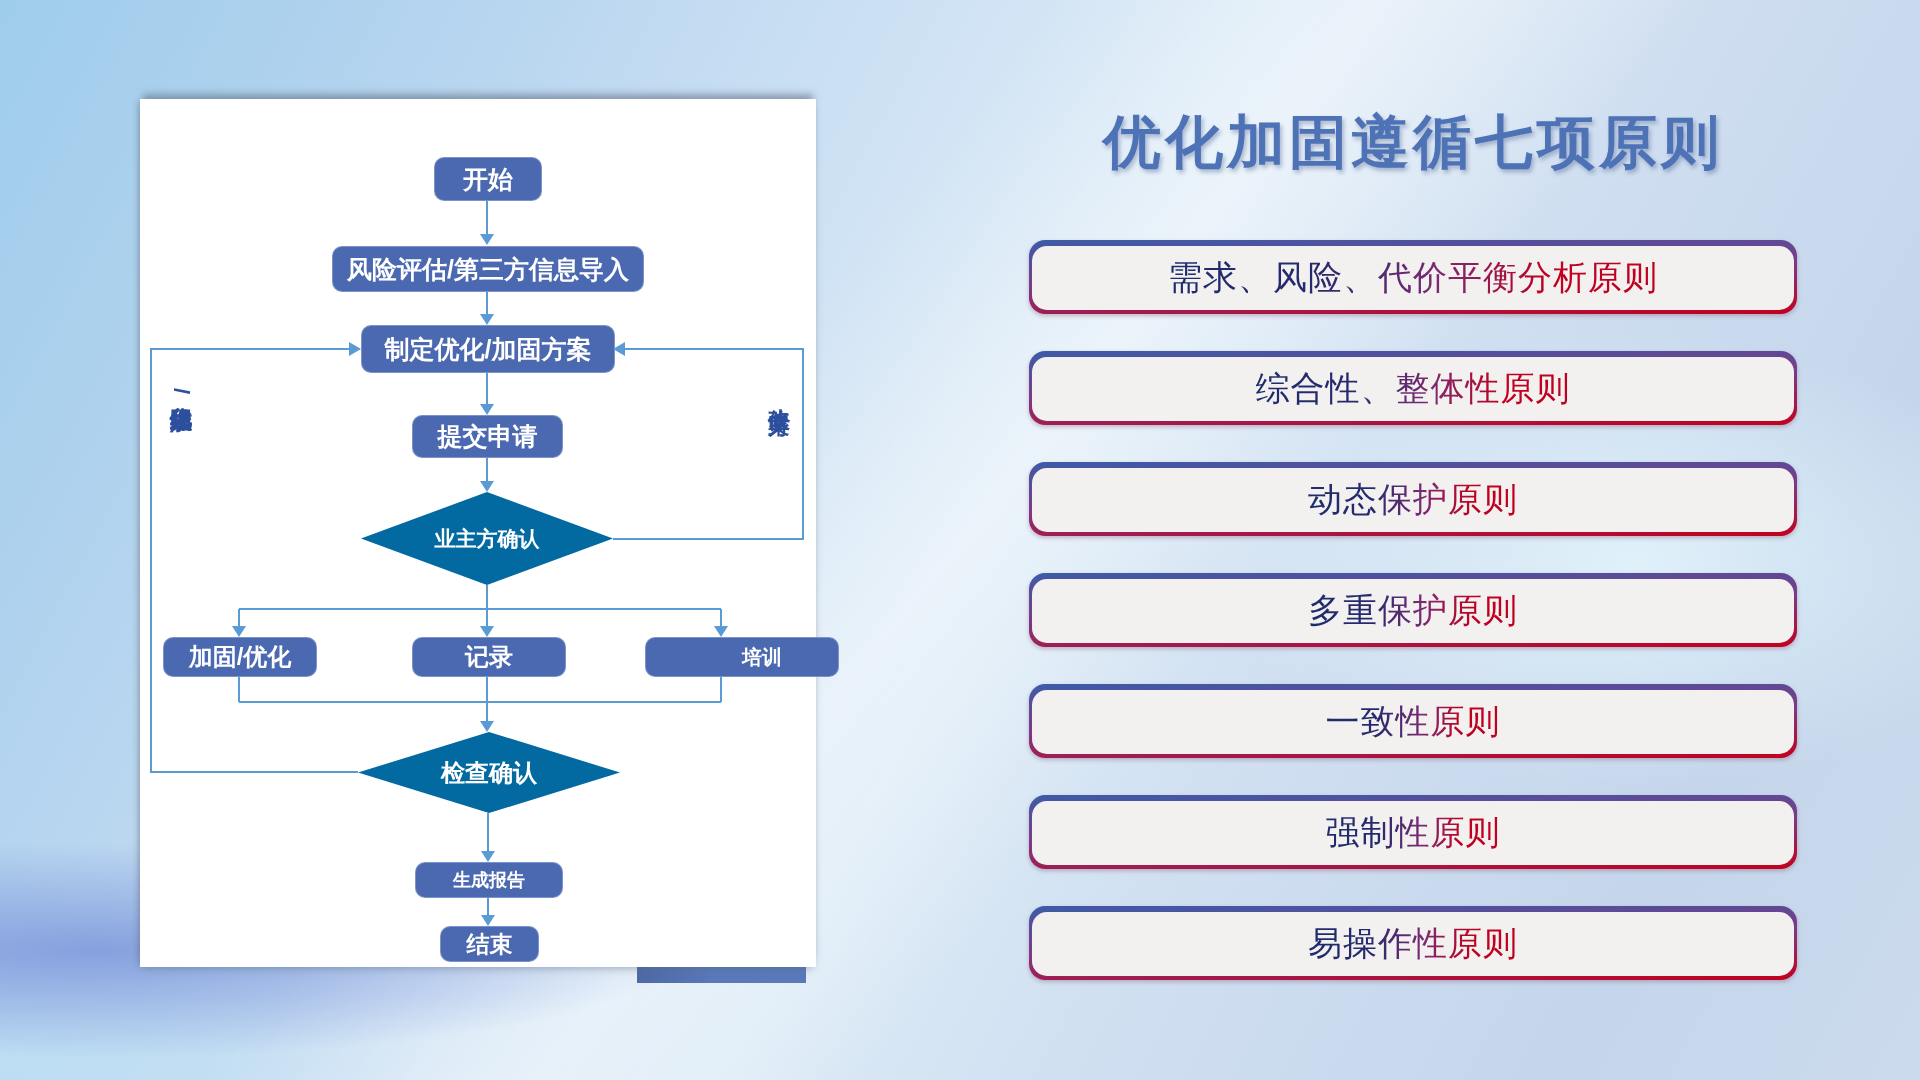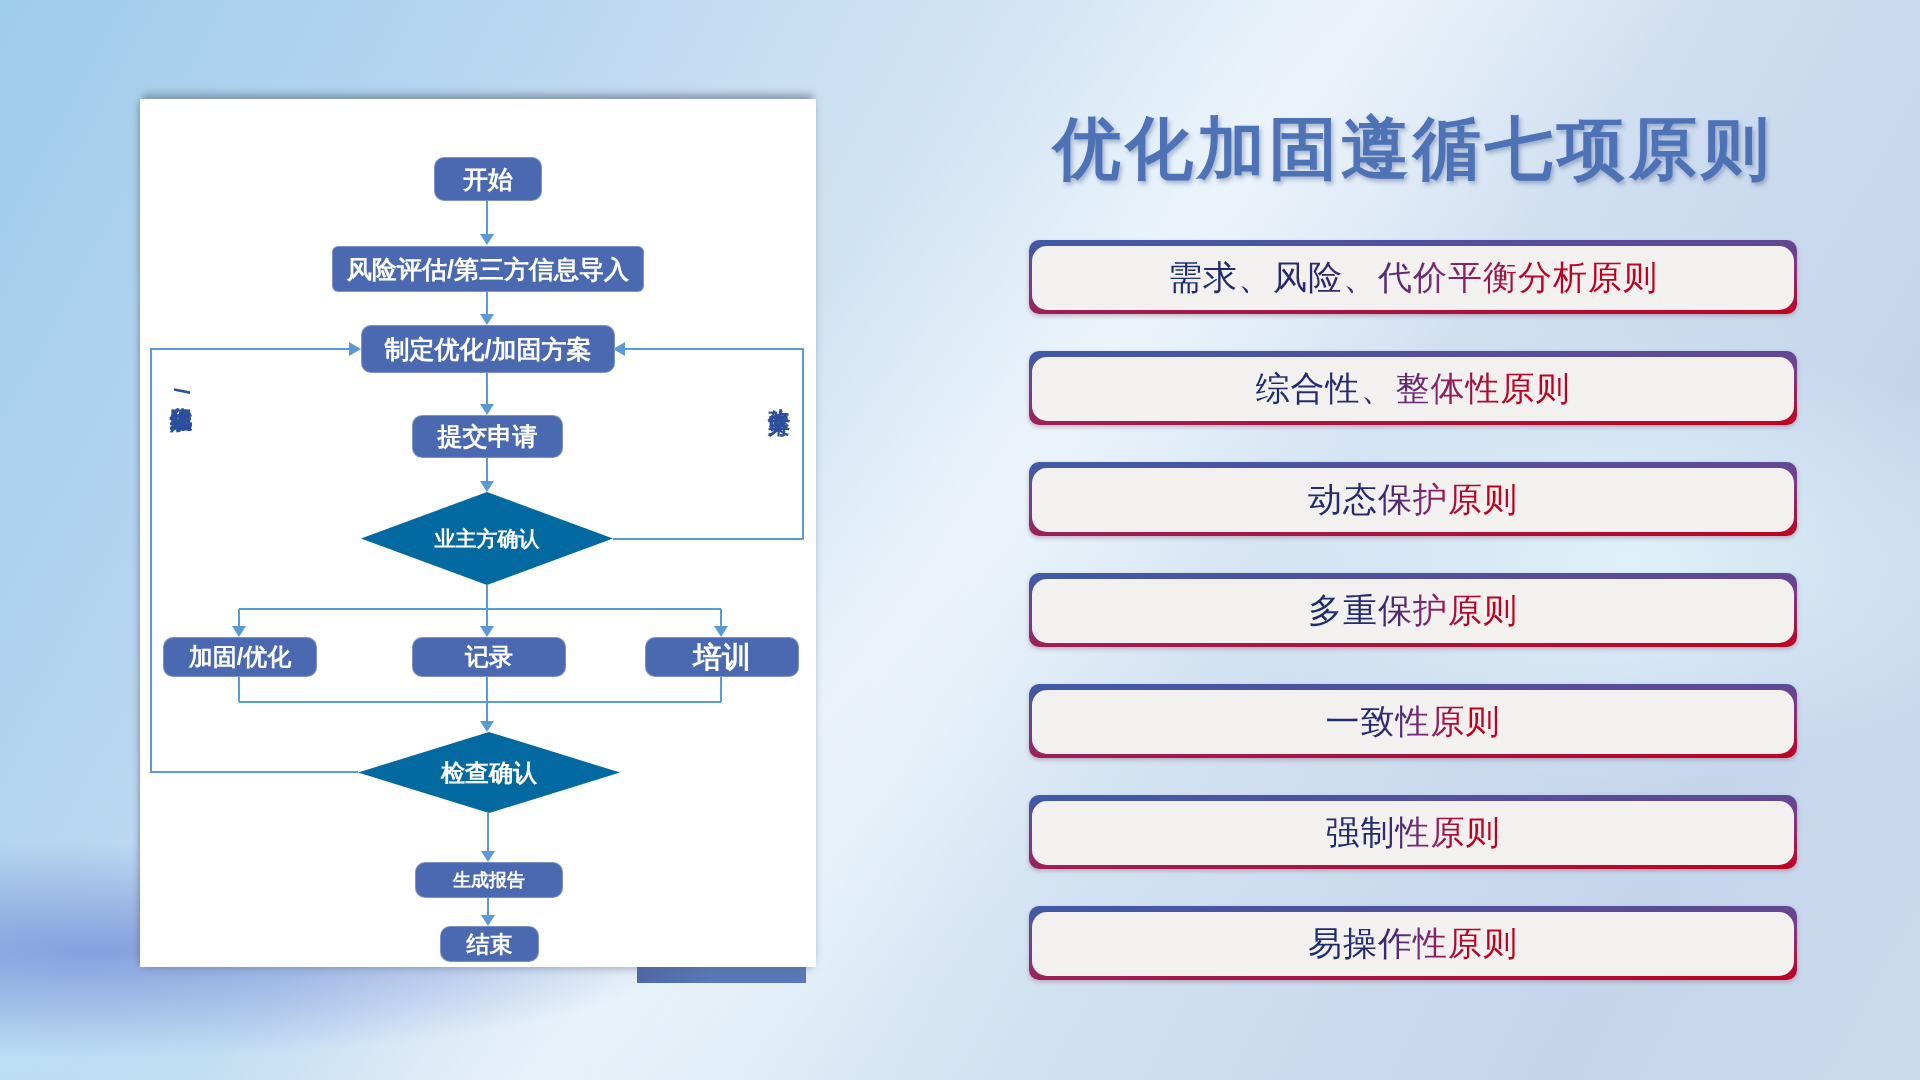--- a/index.html
+++ b/index.html
@@ -23,42 +23,42 @@
   .fc svg{position:absolute;left:0;top:0;}
 
   .fc-node{position:absolute;background:#4b69b0;border:1px solid rgba(255,255,255,0.28);
     border-radius:10px;color:#fff;font-weight:bold;display:flex;align-items:center;justify-content:center;
     white-space:nowrap;line-height:1;z-index:3;}
   .fc-diamond{position:absolute;background:#0369a1;color:#fff;font-weight:bold;display:flex;
     align-items:center;justify-content:center;white-space:nowrap;line-height:1;z-index:3;
     clip-path:polygon(50% 0,100% 50%,50% 100%,0 50%);border:none;border-radius:0;}
 
   #n-start{left:294px;top:58px;width:106px;height:42px;font-size:25px;}
-  #n-risk{left:192px;top:147px;width:310px;height:44px;font-size:25px;border-radius:6px;}
+  #n-risk{left:192px;top:147px;width:310px;height:44px;font-size:25px;}
   #n-plan{left:221px;top:226px;width:252px;height:46px;font-size:25px;}
   #n-submit{left:272px;top:316px;width:149px;height:41px;font-size:25px;}
   #d-owner{left:221px;top:393px;width:252px;height:93px;font-size:21px;}
   #n-reinforce{left:23px;top:538px;width:152px;height:38px;font-size:24px;}
   #n-record{left:272px;top:538px;width:152px;height:38px;font-size:24px;}
-  #n-training{left:505px;top:538px;width:152px;height:38px;font-size:29px;}
+  #n-training{left:505px;top:538px;width:152px;height:38px;font-size:20px;padding-left:40px;}
   #d-check{left:218px;top:633px;width:262px;height:81px;font-size:24px;}
   #n-report{left:275px;top:763px;width:146px;height:34px;font-size:18px;}
   #n-end{left:300px;top:827px;width:97px;height:34px;font-size:23px;}
 
   .loop-label{position:absolute;writing-mode:vertical-rl;font-weight:bold;color:#2c4f9e;
     font-size:22px;line-height:1.05;letter-spacing:-1px;z-index:3;}
   #lbl-continue{left:30px;top:293px;}
   #lbl-revision{left:628px;top:296px;}
 
   
   .panel-title{position:absolute;left:1029px;top:104px;width:768px;text-align:center;
-    font-size:68px;font-weight:bold;color:#4e72b6;letter-spacing:4px;
+    font-size:58px;font-weight:bold;color:#4e72b6;letter-spacing:4px;
     text-shadow:2px 3px 4px rgba(70,90,140,0.40);font-family:Liberation Serif, serif;}
   .principles{position:absolute;left:1029px;top:240px;width:768px;display:flex;flex-direction:column;}
-  .principle{height:74px;margin-bottom:37px;border-radius:10px;padding:6px 3px 4px;box-sizing:border-box;
+  .principle{height:74px;margin-bottom:37px;border-radius:16px;padding:6px 3px 4px;box-sizing:border-box;
     background:linear-gradient(178deg,#3c5ca8 0%,#7c3a86 48%,#c3001d 100%);
     box-shadow:0 2px 4px rgba(120,70,100,0.35);}
   .principle-inner{width:100%;height:100%;border-radius:15px;background:#f2f1ef;
     display:flex;align-items:center;justify-content:center;}
   .principle-text{font-size:34px;letter-spacing:1px;white-space:nowrap;
     background:linear-gradient(92deg,#1d2d6b 0%,#27296e 30%,#7a2a72 55%,#c00020 78%,#c00020 100%);
     -webkit-background-clip:text;background-clip:text;color:transparent;-webkit-text-fill-color:transparent;}
 </style>
 </head>
 <body>

